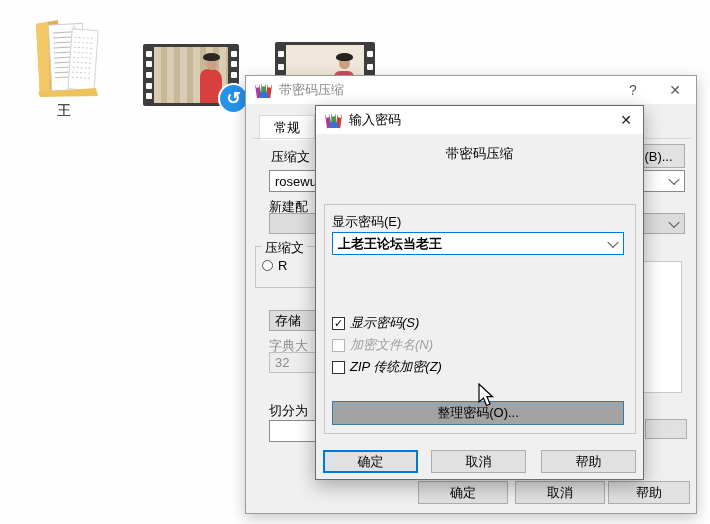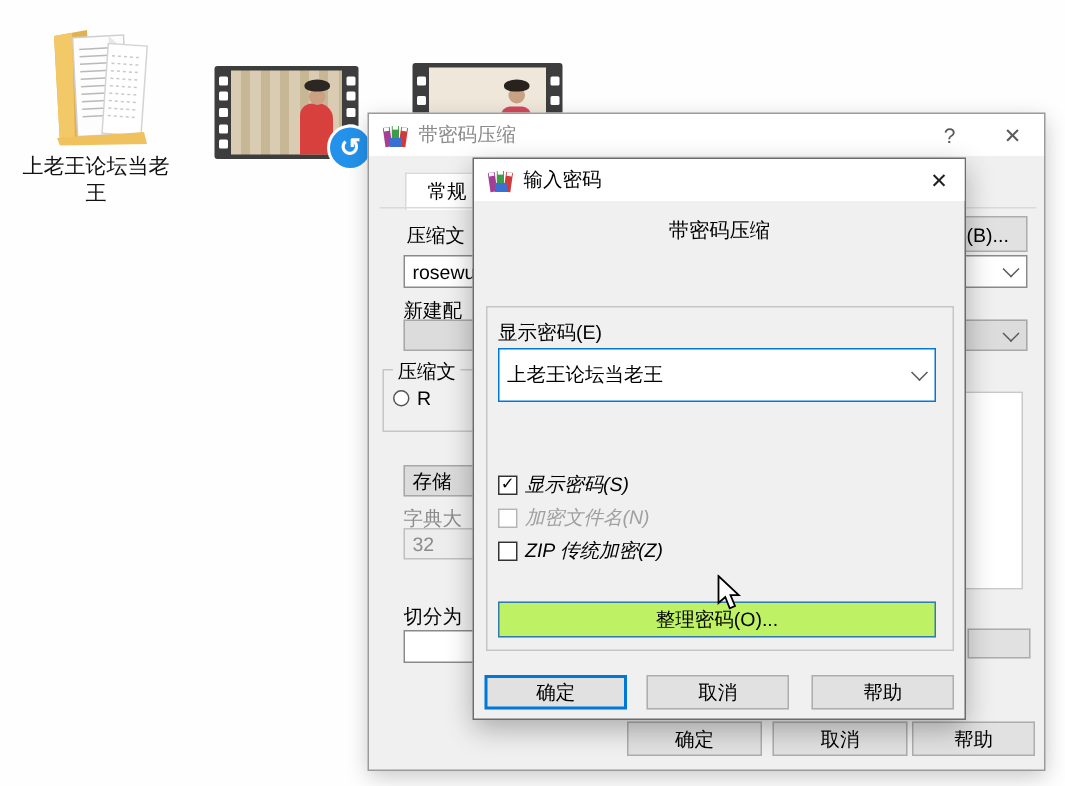--- a/index.html
+++ b/index.html
@@ -40,45 +40,45 @@
   .titlebar{position:absolute;left:0;top:0;right:0;height:28px;background:#fff;display:flex;align-items:center;}
   .title-ico{margin:0 6px 0 9px;width:18px;height:18px;flex:0 0 auto;}
   .title-txt{font-size:13px;}
   .cap-btn{position:absolute;top:0;width:34px;height:28px;display:flex;align-items:center;justify-content:center;font-size:14px;color:#5a5a5a;}
   .btn{background:#e1e1e1;border:1px solid #adadad;display:flex;align-items:center;justify-content:center;font-size:13px;color:#000;box-sizing:border-box;}
   .combo-chev{position:absolute;right:6px;top:50%;width:7px;height:7px;border-right:1px solid #585858;border-bottom:1px solid #585858;transform:translateY(-70%) rotate(45deg);}
 
   
   .outer-dlg{left:245px;top:75px;width:452px;height:439px;border:1px solid #9b9b9b;box-shadow:0 4px 14px rgba(0,0,0,.22);z-index:10;box-sizing:border-box;}
   .outer-dlg .title-txt{color:#8a8a8a;}
-  .tab{position:absolute;left:24px;top:39px;width:54px;height:24px;background:#fff;border:1px solid #d9d9d9;border-bottom:none;display:flex;align-items:center;justify-content:center;}
+  .tab{position:absolute;left:13px;top:39px;width:54px;height:24px;background:#fff;border:1px solid #d9d9d9;border-bottom:none;display:flex;align-items:center;justify-content:center;}
   .tabline{position:absolute;left:7px;top:62px;width:438px;height:1px;background:#d9d9d9;}
   .flabel{position:absolute;font-size:13px;white-space:nowrap;}
   .flabel.dis{color:#8b8b8b;}
   .field{position:absolute;background:#fff;border:1px solid #8a8a8a;box-sizing:border-box;font-size:13px;display:flex;align-items:center;padding-left:5px;white-space:nowrap;overflow:hidden;}
   .field.gray{background:#dcdcdc;border-color:#a8a8a8;}
   .field.dis{background:#ededed;border-color:#c0c0c0;color:#8b8b8b;}
   .groupbox{position:absolute;border:1px solid #c6c6c6;box-sizing:border-box;}
   .grouptitle{position:absolute;background:#f0f0f0;padding:0 3px;font-size:13px;white-space:nowrap;}
   .radio{position:absolute;width:11px;height:11px;border:1px solid #545454;border-radius:50%;background:#fff;box-sizing:border-box;}
   .whitepanel{position:absolute;background:#fff;border:1px solid #c9c9c9;box-sizing:border-box;}
 
   
   .pwd-dlg{left:315px;top:105px;width:329px;height:375px;border:1px solid #6b6b6b;box-shadow:0 6px 18px rgba(0,0,0,.3);z-index:20;box-sizing:border-box;}
   .pwd-dlg .title-txt{color:#000;}
   .pwd-header{position:absolute;left:0;top:39px;width:100%;text-align:center;font-size:13.5px;}
   .pwd-group{left:8px;top:98px;width:312px;height:230px;}
   .pwd-label{left:16px;top:107px;}
-  .pwd-combo{left:16px;top:126px;width:292px;height:36px;border:1px solid #0078d7;}
+  .pwd-combo{left:16px;top:126px;width:292px;height:23px;border:1px solid #0078d7;font-weight:bold;}
   .chk-row{position:absolute;left:16px;display:flex;align-items:center;height:14px;}
   .chk-box{width:13px;height:13px;background:#fff;border:1px solid #333;box-sizing:border-box;display:flex;align-items:center;justify-content:center;font-size:11px;line-height:11px;color:#000;flex:0 0 auto;}
   .chk-box.dis{border-color:#b5b5b5;}
   .chk-lbl{margin-left:5px;font-size:13px;white-space:nowrap;font-style:italic;}
   .chk-lbl.dis{color:#a0a0a0;}
-  .organize-btn{position:absolute;left:16px;top:295px;width:292px;height:24px;background:#bef264;border:1px solid #2f7cad;box-sizing:border-box;display:flex;align-items:center;justify-content:center;font-size:13px;}
+  .organize-btn{position:absolute;left:16px;top:295px;width:292px;height:24px;background:#a3a3a3;border:1px solid #2f7cad;box-sizing:border-box;display:flex;align-items:center;justify-content:center;font-size:13px;}
   .dlg-btn{position:absolute;height:23px;width:95px;}
   .dlg-btn.default{border:2px solid #0078d7;}
 
   
   .cursor{position:absolute;left:478px;top:383px;z-index:50;}
 </style>
 </head>
 <body>
 
 <div class="desktop">
@@ -116,21 +116,20 @@
             <line x1="57" y1="62" x2="77" y2="62"></line>
               <line x1="57" y1="67" x2="77" y2="67"></line>
             <line x1="57" y1="72" x2="77" y2="72"></line>
           </g>
         </g>
         <path d="M20 18 L32 16 L34 90 L24 90 Z" fill="#f3c968"></path>
         <path d="M22 86 L80 82 L82 90 L24 91 Z" fill="#efc25d"></path>
       </svg>
     </div>
     <div class="icon-label">
-      <div>上老王论坛当老</div>
       <div>王</div>
     </div>
   </div>
 
   <div class="desk-icon v1">
     <div class="film">
       <div class="film-col">
         <div class="film-hole"></div>
           <div class="film-hole"></div>
         <div class="film-hole"></div>

